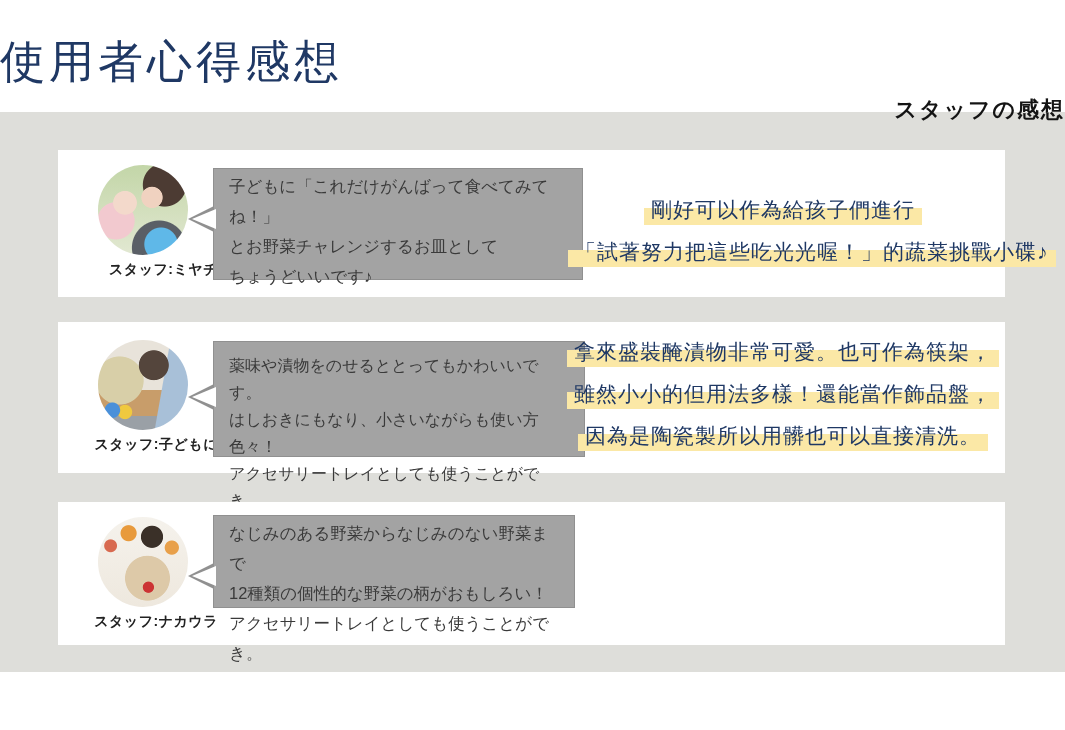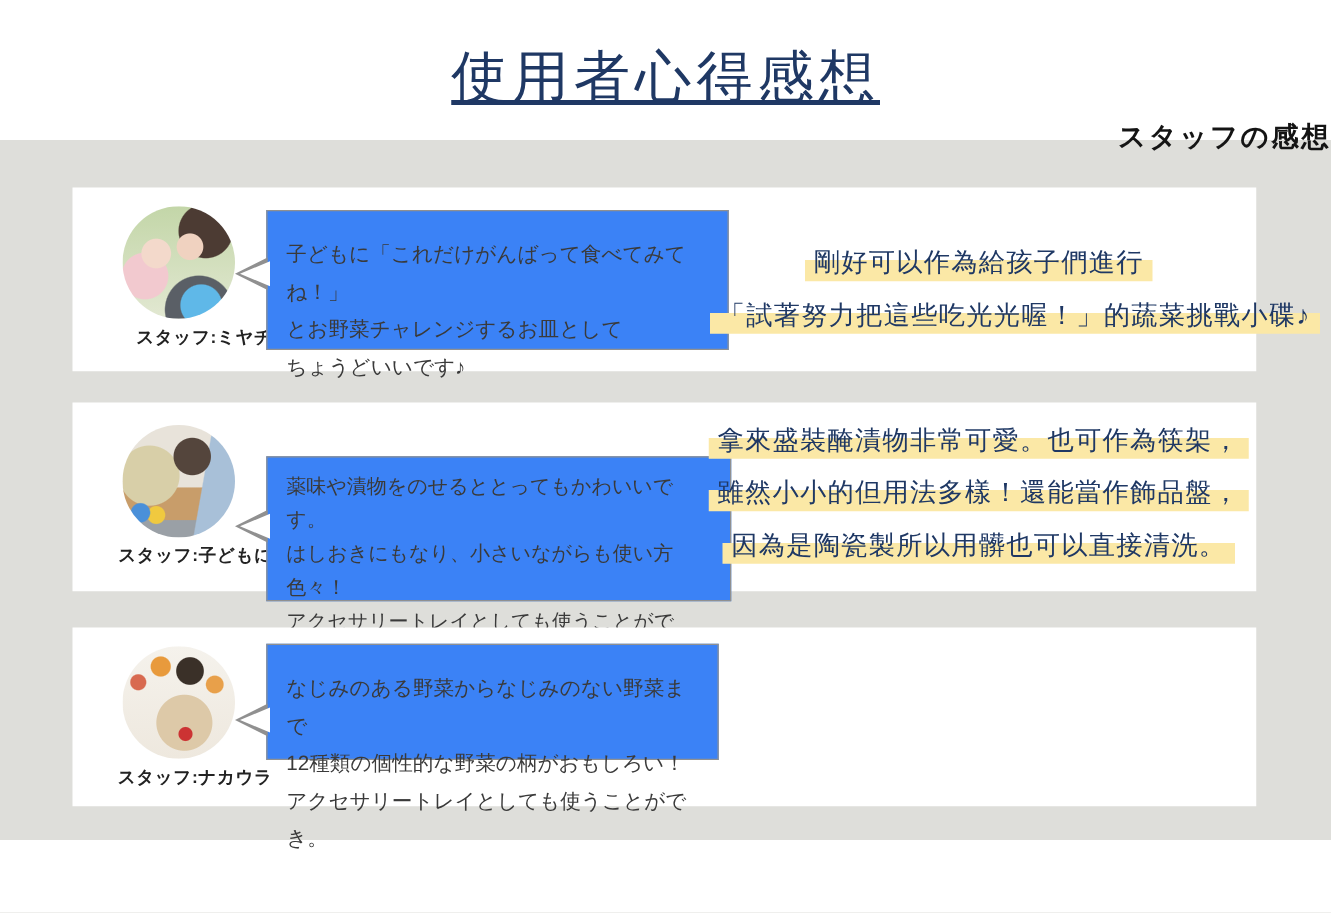--- a/index.html
+++ b/index.html
@@ -4,22 +4,22 @@
 <style>
   html,body{margin:0;padding:0;}
   body{
     width:1065px;height:730px;position:relative;background:#ffffff;
     font-family:"Liberation Sans","DejaVu Sans",sans-serif;
     overflow:hidden;
   }
   
   .page-title{
     position:absolute;top:32px;left:0;width:100%;
-    text-align:center;font-size:45px;letter-spacing:4px;
-    color:#1F3864;font-weight:400;z-index:3;text-decoration:underline;
+    font-size:45px;letter-spacing:4px;
+    color:#1F3864;font-weight:400;z-index:3;
   }
   .page-subtitle{
     position:absolute;top:95px;left:0;width:100%;
     text-align:right;font-size:22px;letter-spacing:2px;
     color:#141414;font-weight:bold;z-index:3;
   }
   
   .gray-band{
     position:absolute;top:112px;left:0;width:1065px;height:560px;
     background:#DEDEDA;z-index:1;
@@ -71,26 +71,26 @@
       radial-gradient(circle at 14% 32%, #d86a50 0 6%, rgba(0,0,0,0) 7%),
       radial-gradient(circle at 82% 34%, #e8a04a 0 7%, rgba(0,0,0,0) 8%),
       radial-gradient(circle at 56% 78%, #cc3333 0 6%, rgba(0,0,0,0) 7%),
       radial-gradient(circle at 60% 22%, #3a3028 0 12%, rgba(0,0,0,0) 13%),
       radial-gradient(circle at 55% 68%, #ddc9a8 0 28%, rgba(0,0,0,0) 29%),
       linear-gradient(#f5f2ec, #eee8de);
   }
 
   
   .bubble{
-    position:absolute;left:155px;background:#3b82f6;
+    position:absolute;left:155px;background:#a3a3a3;
     border:1px solid #909090;box-sizing:border-box;
-    padding:20px 15px;color:#3a3a3a;
+    padding:2px 15px;color:#3a3a3a;
   }
   .card-1 .bubble{top:18px;width:370px;height:112px;font-size:16.5px;line-height:30px;}
-  .card-2 .bubble{top:19px;width:372px;height:116px;font-size:16px;line-height:27px;padding-top:10px;margin-top:24px;}
+  .card-2 .bubble{top:19px;width:372px;height:116px;font-size:16px;line-height:27px;padding-top:10px;}
   .card-3 .bubble{top:13px;width:362px;height:93px;font-size:16.5px;line-height:30px;}
   .bubble::before{
     content:"";position:absolute;left:-26px;
     border-top:13px solid transparent;border-bottom:13px solid transparent;
     border-right:26px solid #909090;
   }
   .bubble::after{
     content:"";position:absolute;left:-22px;
     border-top:10px solid transparent;border-bottom:10px solid transparent;
     border-right:24px solid #ffffff;

